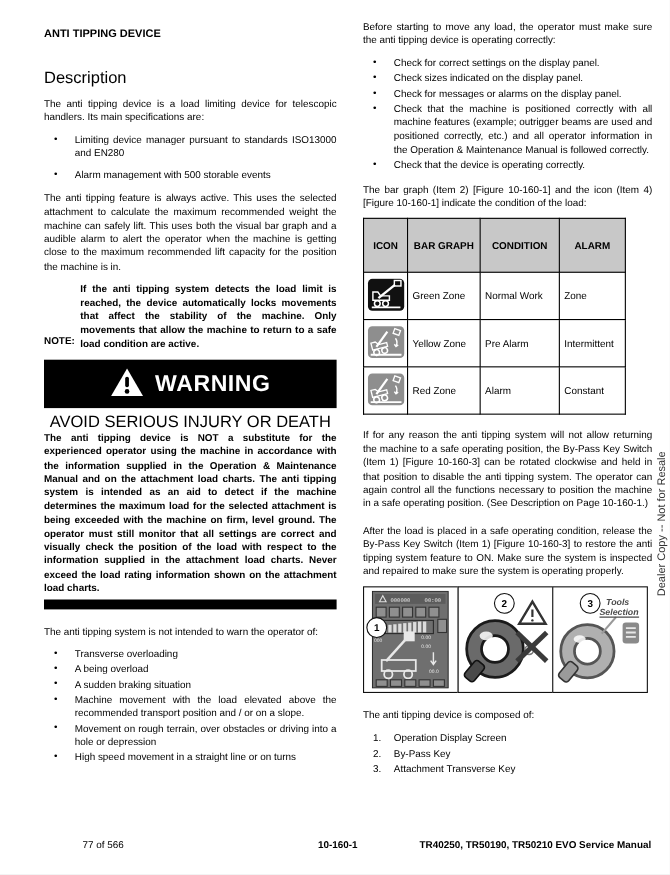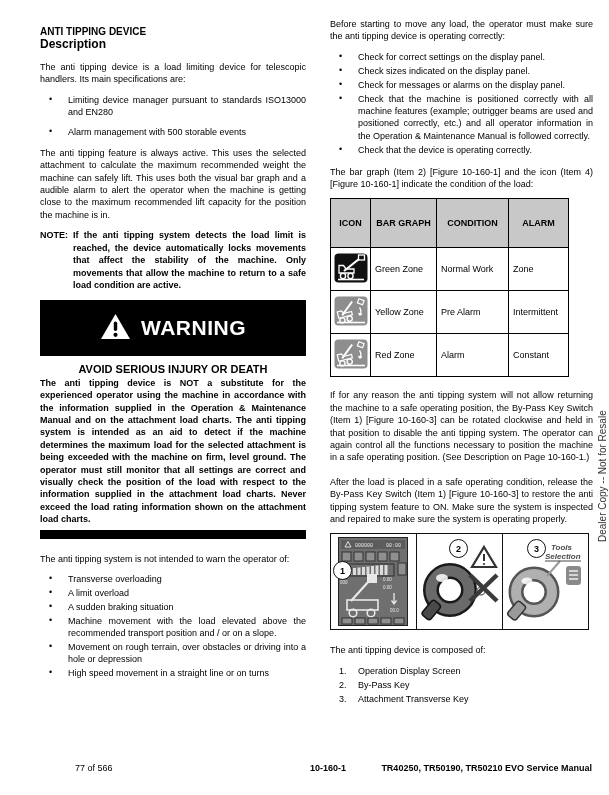--- a/index.html
+++ b/index.html
@@ -3,33 +3,33 @@
 <meta charset="utf-8">
 <style>
   html,body{margin:0;padding:0;background:#e9e9e9;}
   .page{position:relative;width:609px;height:795px;background:#ffffff;overflow:hidden;
         font-family:"Liberation Sans",sans-serif;color:#000;}
   .col{position:absolute;top:18px;font-size:9px;line-height:12.4px;}
   .col-left{left:40px;width:266px;}
   .col-right{left:330px;width:263px;}
   p{margin:0;text-align:justify;}
   .doc-title{font-size:10px;font-weight:bold;margin-top:8px;}
-  .section-title{font-size:12px;font-weight:bold;margin-top:0;}.mt8{margin-top:8px;}.mt10{margin-top:10px;}
+  .section-title{font-size:15px;font-weight:normal;margin-top:27px;}.mt8{margin-top:8px;}.mt10{margin-top:10px;}
   .mt12{margin-top:12px;}.mt14{margin-top:14px;}
   .bullets{margin-top:8px;}
   .bullet{position:relative;padding-left:28px;margin-bottom:1.5px;text-align:justify;}
   .bullet::before{content:"\2022";position:absolute;left:9px;top:-1px;}
   .bullet.sp{margin-bottom:8px;}
   .note{display:flex;font-weight:bold;margin-top:8px;}
-  .note-label{width:33px;flex:none;}
+  .note-label{width:33px;flex:none;margin-top:48px;}
   .note-text{flex:1;text-align:justify;}
   .warning{margin-top:9px;}
-  .warning-header{background:var(--warning_bg,#000);height:56px;display:flex;align-items:center;justify-content:center;gap:10px;}
+  .warning-header{background:var(--warning_bg,#000);height:44px;display:flex;align-items:center;justify-content:center;gap:10px;}
   .warning-title{color:#fff;font-size:21px;font-weight:bold;letter-spacing:.5px;}
-  .warning-heading{font-weight:bold;text-align:center;margin-top:7px;font-size:11px;}
+  .warning-heading{font-weight:normal;text-align:center;margin-top:7px;font-size:15px;}
   .warning-body{font-weight:bold;margin-top:1px;}
   .warning-footer{background:var(--warning_bg,#000);height:9px;margin-top:4px;}
   .b{font-weight:normal;}
   table.alarm-table{border-collapse:collapse;margin-top:7px;}
   .alarm-table th,.alarm-table td{border:1px solid #000;font-size:9px;}
   .alarm-table th{background:var(--table_header_bg,#c8c8c8);font-weight:bold;text-align:center;padding:18px 2px;}
   .alarm-table td{padding:2px 4px;height:38px;vertical-align:middle;text-align:left;}
   .alarm-table td.icon-cell{text-align:center;padding:2px;}
   .figure{position:relative;margin-top:8px;display:flex;width:259px;}
   .panel{position:relative;width:85px;height:95px;border:1px solid #111;background:#fff;flex:none;}
@@ -37,21 +37,21 @@
   .circle-num{position:absolute;width:17px;height:17px;border:1.2px solid #111;border-radius:50%;
               background:#fff;font-size:9px;font-weight:bold;display:flex;align-items:center;
               justify-content:center;z-index:3;}
   .numlist{margin-top:8px;}
   .numitem{position:relative;padding-left:28px;margin-bottom:1.5px;}
   .numitem .num{position:absolute;left:9px;top:0;}
   .watermark{position:absolute;top:284px;right:1px;height:258px;display:flex;align-items:center;
              writing-mode:vertical-rl;transform:rotate(180deg);font-size:10px;color:#333;}
   .footer{position:absolute;left:0;top:763px;width:609px;font-size:9px;}
   .footer .pg{position:absolute;left:75px;}
-  .footer .code{position:absolute;left:328px;transform:translateX(-50%);font-weight:bold;}
+  .footer .code{position:absolute;left:307px;transform:translateX(-50%);font-weight:bold;}
   .footer .man{position:absolute;right:17px;font-weight:bold;}
 </style>
 </head>
 <body>
 
 <div class="page">
 
   <div class="col col-left">
     <div class="doc-title">ANTI TIPPING DEVICE</div>
     <div class="section-title">Description</div>
@@ -82,21 +82,21 @@
       </div>
       <div class="warning-heading">AVOID SERIOUS INJURY OR DEATH</div>
       <p class="warning-body">The anti tipping device is NOT a substitute for the experienced operator using the machine in accordance with the information supplied in the Operation &amp; Maintenance Manual and on the attachment load charts. The anti tipping system is intended as an aid to detect if the machine determines the maximum load for the selected attachment is being exceeded with the machine on firm, level ground. The operator must still monitor that all settings are correct and visually check the position of the load with respect to the information supplied in the attachment load charts. Never exceed the load rating information shown on the attachment load charts.</p>
       <div class="warning-footer"></div>
     </div>
 
     <p class="mt14">The anti tipping system is not intended to warn the operator of:</p>
 
     <div class="bullets mt10">
       <div class="bullet">Transverse overloading</div>
-      <div class="bullet">A limit overload</div>
+      <div class="bullet">A being overload</div>
       <div class="bullet">A sudden braking situation</div>
       <div class="bullet">Machine movement with the load elevated above the recommended transport position and / or on a slope.</div>
       <div class="bullet">Movement on rough terrain, over obstacles or driving into a hole or depression</div>
       <div class="bullet">High speed movement in a straight line or on turns</div>
     </div>
   </div>
 
   <div class="col col-right">
     <p>Before starting to move any load, the operator must make sure the anti tipping device is operating correctly:</p>
 

